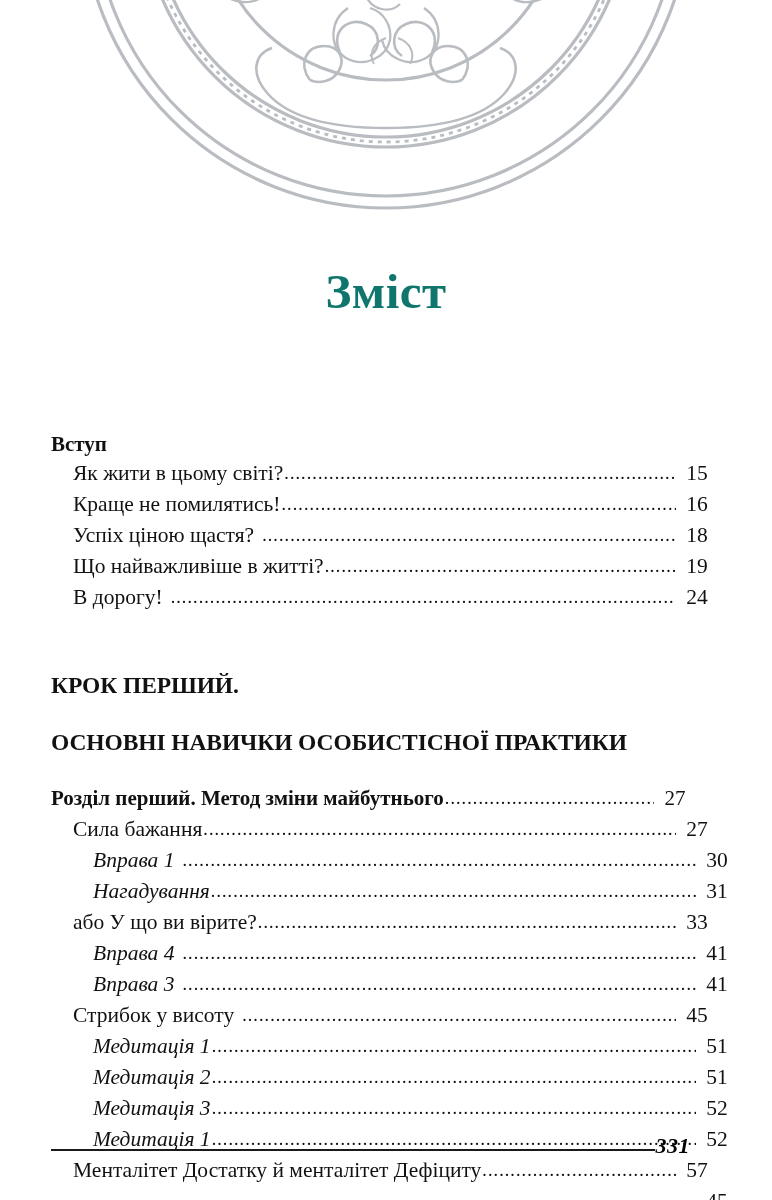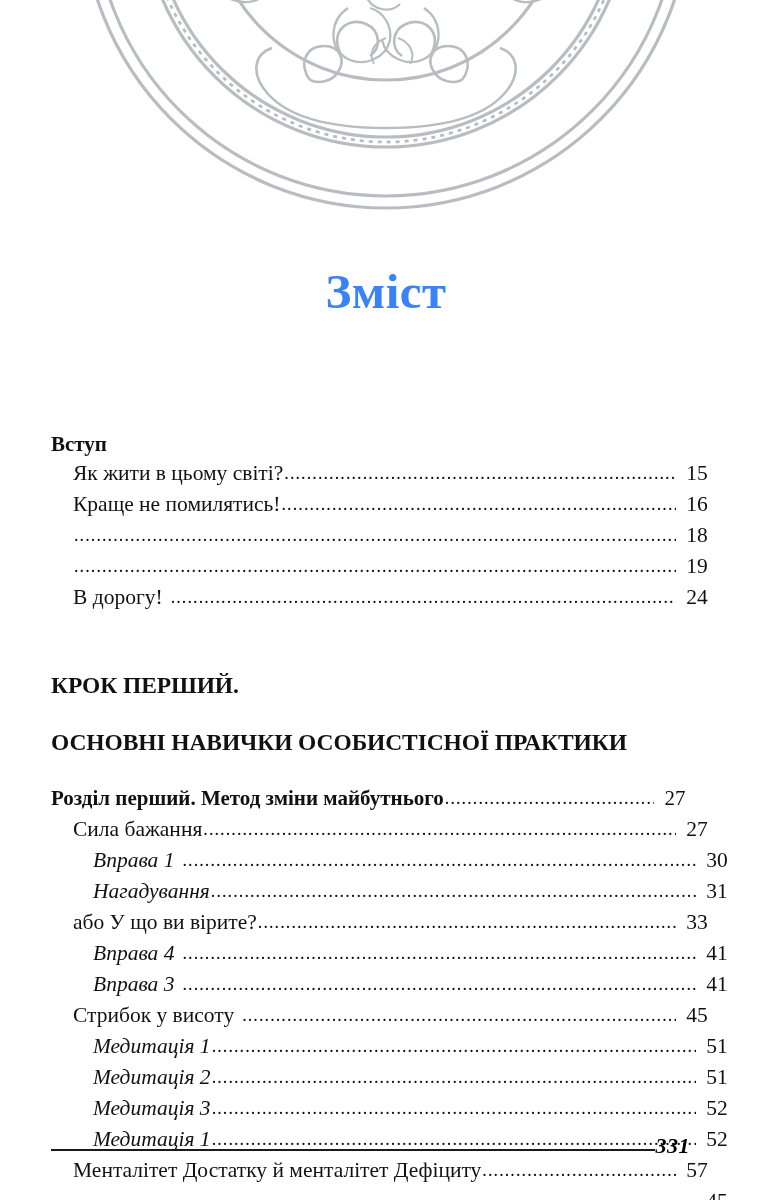--- a/index.html
+++ b/index.html
@@ -34,21 +34,21 @@
   .doc-title {
     position: absolute;
     top: 234px;
     left: 0;
     right: 0;
     text-align: center;
     font-size: 49px;
     font-weight: bold;
     letter-spacing: 0.5px;
     line-height: 1;
-    color: #3b82f6;
+    color: #0f766e;
   }
 
   
   .toc {
     position: absolute;
     left: 51px;
     top: 430px;
     width: 639px;
   }
 
@@ -226,25 +226,27 @@
       <span class="page-no">15</span>
     </div>
 
     <div class="row lvl2">
       <span class="label">Краще не помилятись!</span>
       <span class="leader">...............................................................................................................</span>
       <span class="page-no">16</span>
     </div>
 
     <div class="row lvl2">
+      <span class="label pad-gap">Успіх ціною щастя?</span>
       <span class="leader">...............................................................................................................</span>
       <span class="page-no">18</span>
     </div>
 
     <div class="row lvl2">
+      <span class="label">Що найважливіше в житті?</span>
       <span class="leader">...............................................................................................................</span>
       <span class="page-no">19</span>
     </div>
 
     <div class="row lvl2">
       <span class="label pad-gap">В дорогу!</span>
       <span class="leader">...............................................................................................................</span>
       <span class="page-no">24</span>
     </div>
 

